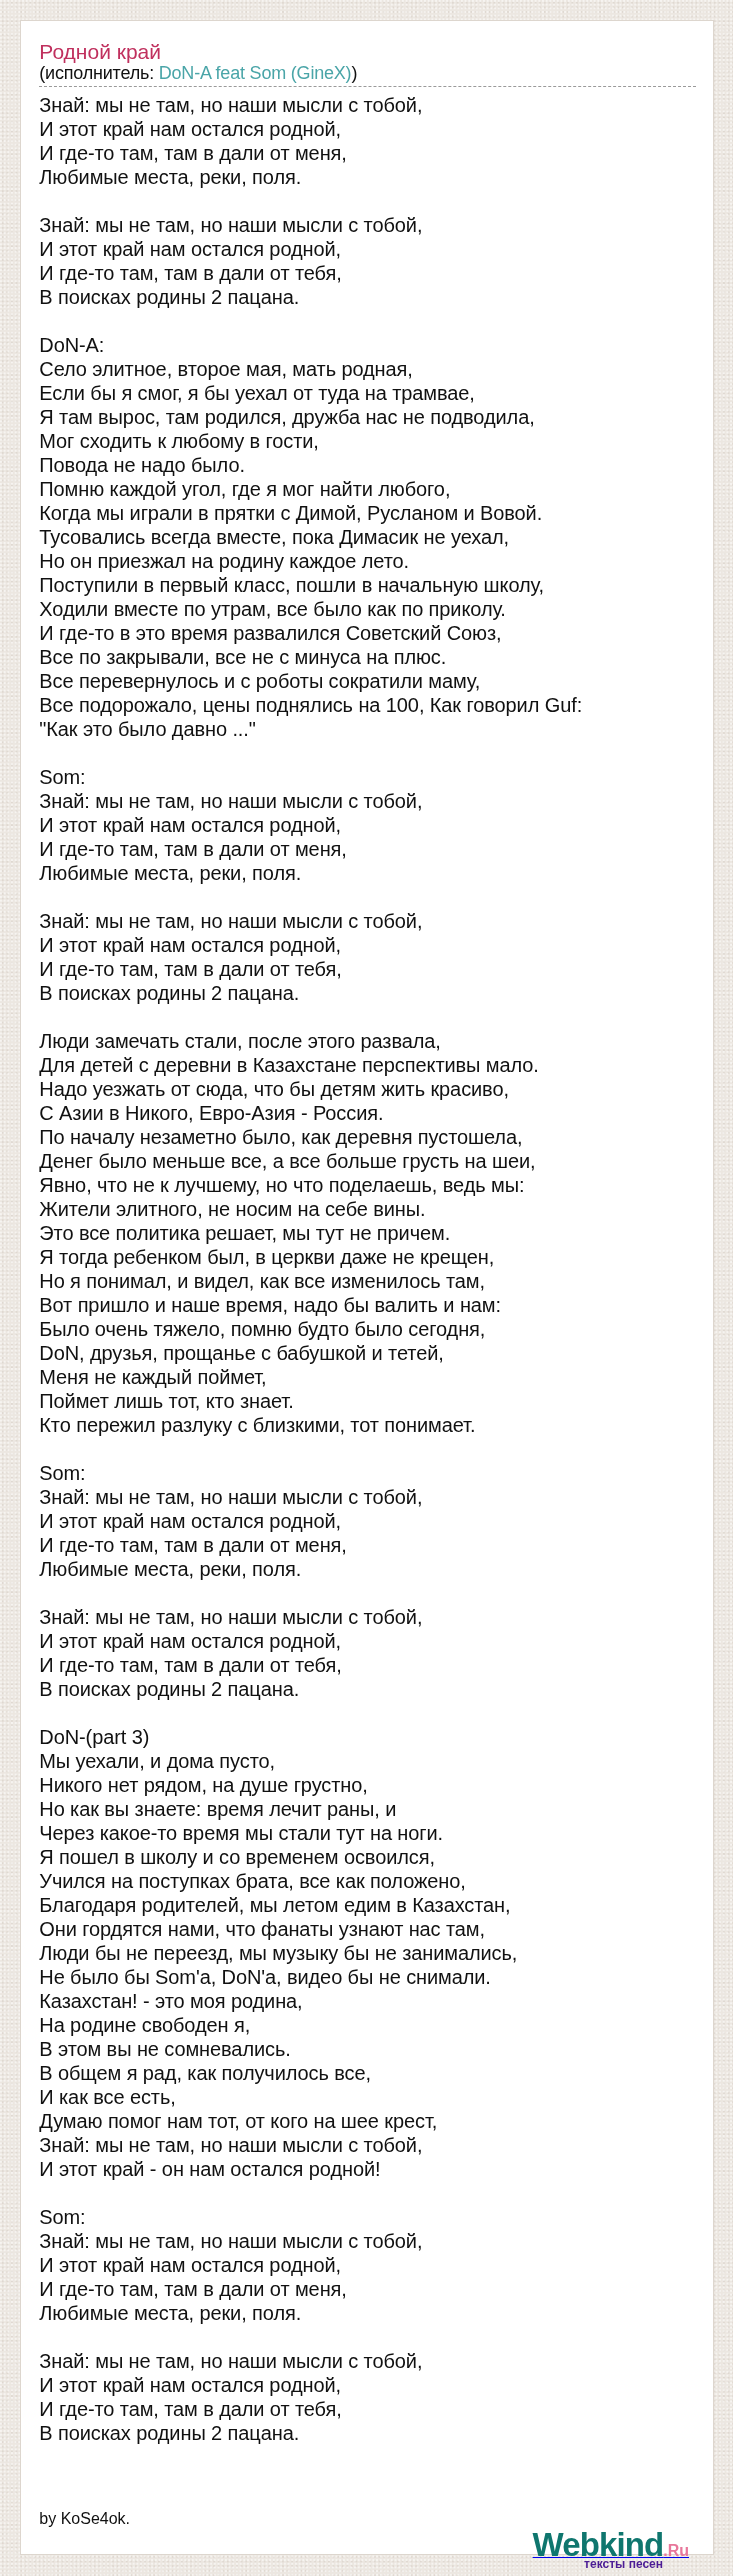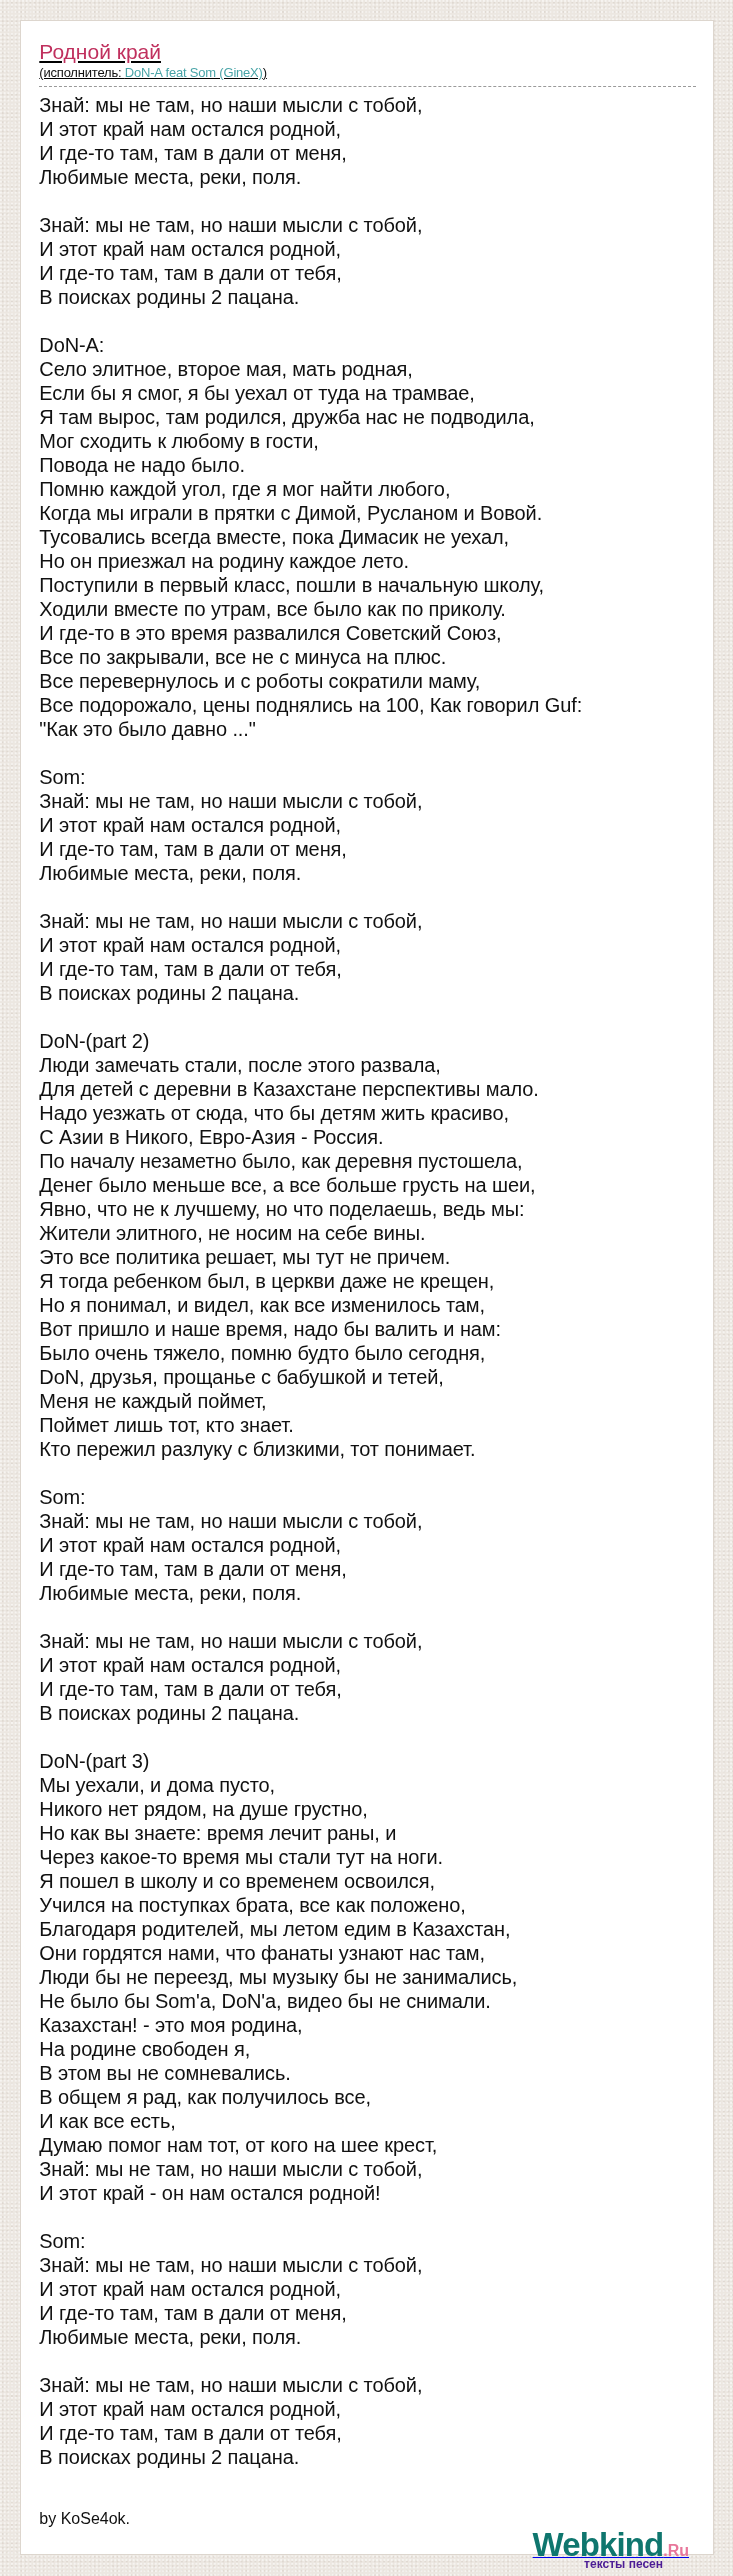--- a/index.html
+++ b/index.html
@@ -23,31 +23,30 @@
       height: 2535px;
       background: #ffffff;
       border: 0.9px solid #ddd6ce;
       box-sizing: border-box;
     }
     .header {
       position: absolute;
       left: 18.3px;
       top: 18.3px;
       width: 657px;
-      text-decoration: underline;
     }
     .title {
       font-size: 21px;
       color: #c0305e;
       line-height: 26px;
       margin: 0;
       font-weight: normal;
     }
     .subtitle {
-      font-size: 13px;
+      font-size: 18px;
       color: #111;
       line-height: 16.5px;
       padding-bottom: 4.6px;
       border-bottom: 0.9px dashed #9a9a9a;
       letter-spacing: -0.2px;
     }
     .subtitle .artist {
       color: #4aa5a8;
       text-decoration: none;
     }
@@ -141,21 +140,20 @@
       <div class="line">Знай: мы не там, но наши мысли с тобой,</div>
       <div class="line">И этот край нам остался родной,</div>
       <div class="line">И где-то там, там в дали от меня,</div>
       <div class="line">Любимые места, реки, поля.</div>
       <div class="line blank"></div>
       <div class="line">Знай: мы не там, но наши мысли с тобой,</div>
       <div class="line">И этот край нам остался родной,</div>
       <div class="line">И где-то там, там в дали от тебя,</div>
       <div class="line">В поисках родины 2 пацана.</div>
       <div class="line blank"></div>
-      <div class="line">DoN-(part 2)</div>
       <div class="line">Люди замечать стали, после этого развала,</div>
       <div class="line">Для детей с деревни в Казахстане перспективы мало.</div>
       <div class="line">Надо уезжать от сюда, что бы детям жить красиво,</div>
       <div class="line">С Азии в Никого, Евро-Азия - Россия.</div>
       <div class="line">По началу незаметно было, как деревня пустошела,</div>
       <div class="line">Денег было меньше все, а все больше грусть на шеи,</div>
       <div class="line">Явно, что не к лучшему, но что поделаешь, ведь мы:</div>
       <div class="line">Жители элитного, не носим на себе вины.</div>
       <div class="line">Это все политика решает, мы тут не причем.</div>
       <div class="line">Я тогда ребенком был, в церкви даже не крещен,</div>

